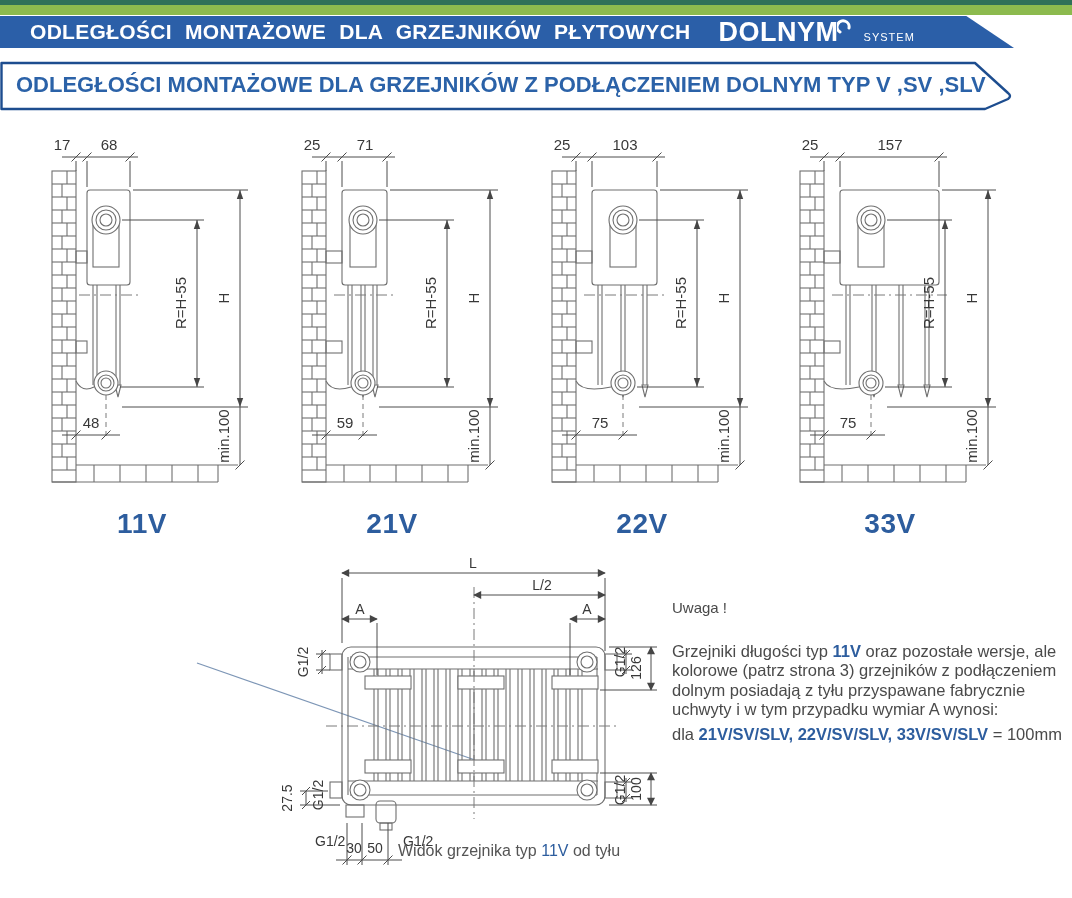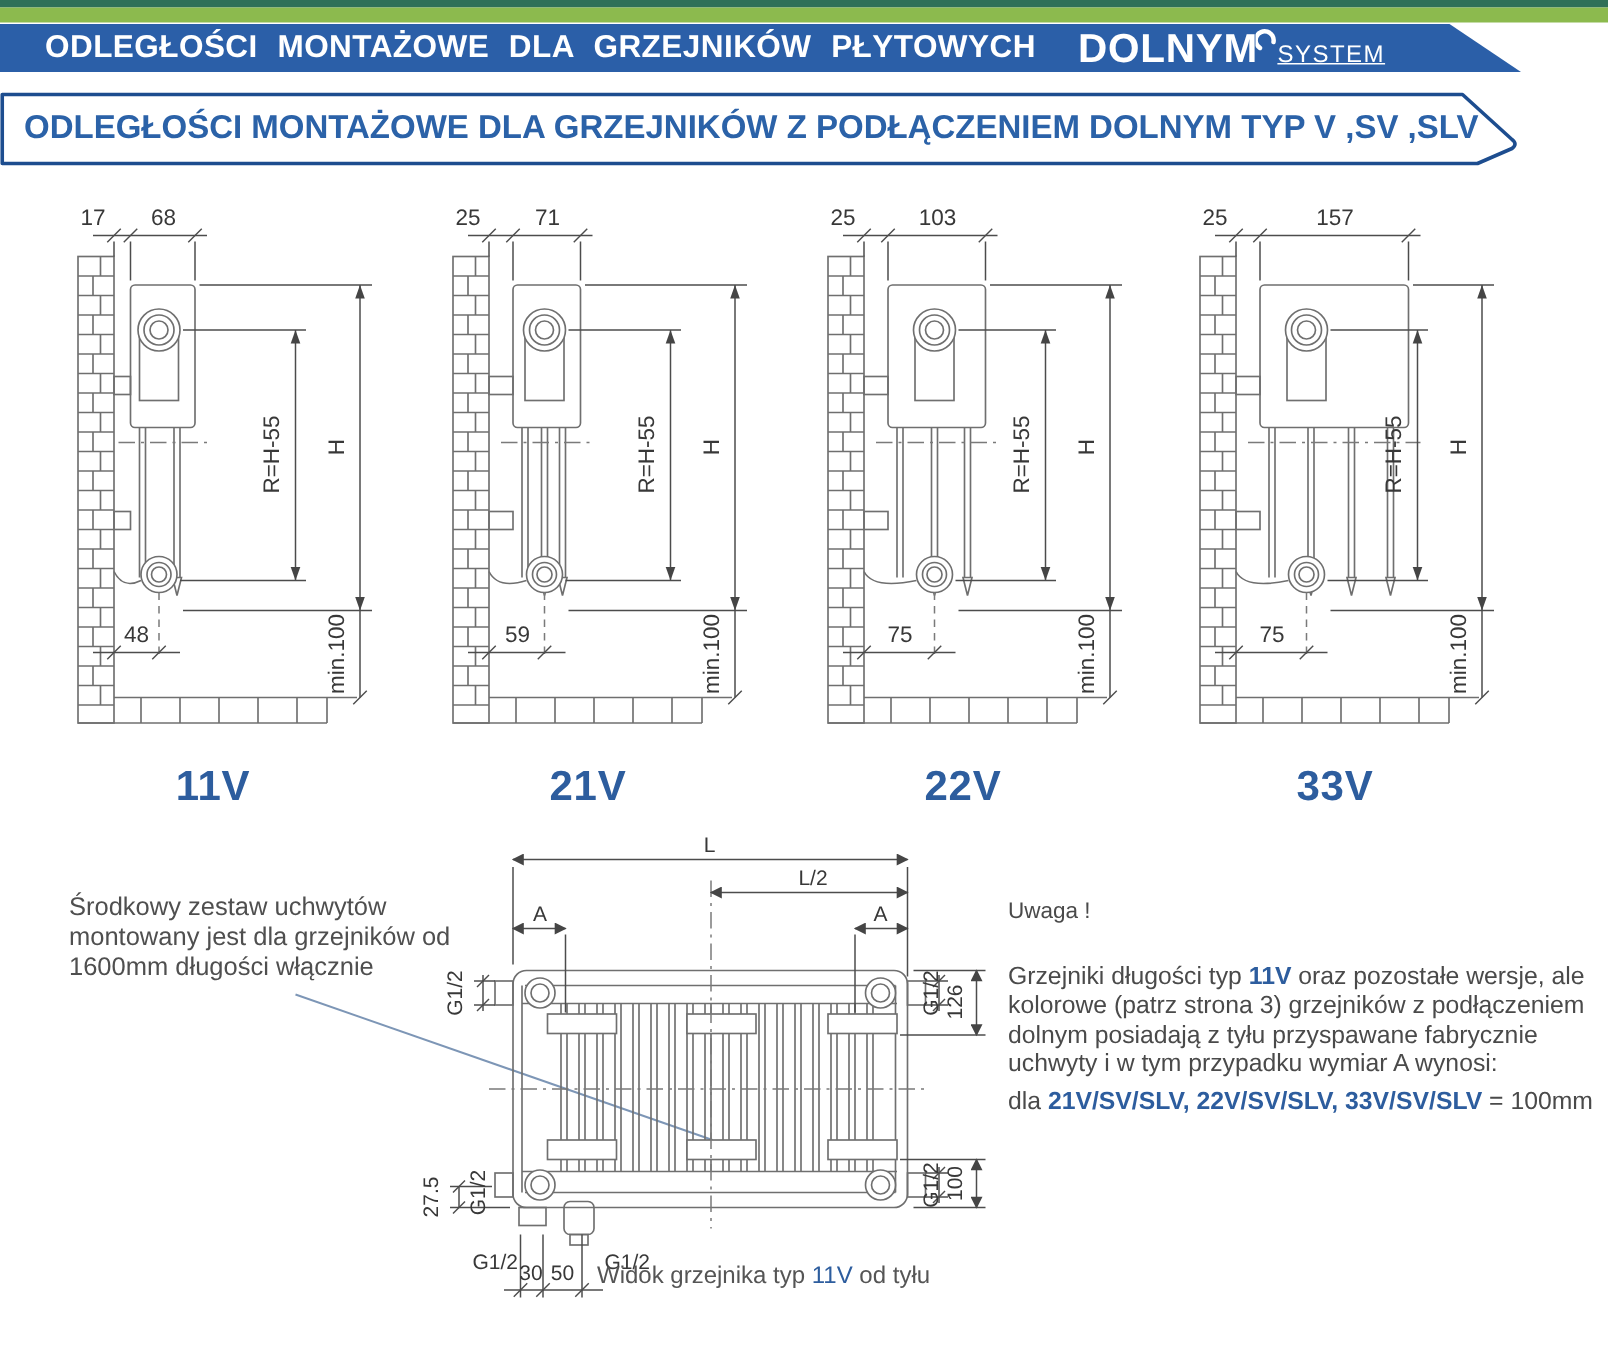--- a/index.html
+++ b/index.html
@@ -8,21 +8,21 @@
   
   .strip-dark{left:0;top:0;width:1072px;height:5px;background:#2f7058;}
   .strip-light{left:0;top:5px;width:1072px;height:10px;background:#8cba4e;}
   .banner{left:0;top:16px;width:1014px;height:32px;background:#2b5fa8;
     clip-path:polygon(0 0,95.3% 0,100% 100%,0 100%);
     display:flex;align-items:center;padding-left:30px;box-sizing:border-box;color:#fff;}
   .title{font-size:21px;font-weight:bold;letter-spacing:.3px;word-spacing:7px;white-space:nowrap;}
   .brand{display:inline-flex;align-items:baseline;margin-left:28px;}
   .brand-main{font-size:27px;font-weight:800;letter-spacing:.5px;}
   .brand-hook{position:relative;top:-7px;margin-left:-2px;}
-  .brand-sub{font-size:16px;letter-spacing:1px;margin-left:0px;font-weight:400;text-decoration:underline;}
+  .brand-sub{font-size:11px;letter-spacing:1px;margin-left:12px;font-weight:400;}
   .ribbon-svg{left:0;top:60px;}
   .subtitle{left:0;top:62px;width:950px;height:46px;line-height:46px;padding-left:16px;
     color:#2b62a8;font-size:22px;font-weight:700;white-space:nowrap;}
   
   .diagram{top:135px;width:240px;height:412px;}
   .type-label{position:absolute;left:0;top:373px;width:240px;text-align:center;
     color:#2d5d9e;font-size:28px;font-weight:700;letter-spacing:.5px;}
   
   .s{stroke:#6f6f6f;fill:none;stroke-width:1.1px;}
   .sf{stroke:#6f6f6f;fill:#fff;stroke-width:1.1px;}
@@ -647,21 +647,20 @@
       <text class="dt" x="361" y="234" text-anchor="middle" transform="rotate(-90 361 234)">100</text>
       <text class="dt" x="12" y="243" text-anchor="middle" transform="rotate(-90 12 243)">27.5</text>
       <text class="dt" x="43" y="240" text-anchor="middle" transform="rotate(-90 43 240)">G1/2</text>
       <text class="dt" x="35" y="291">G1/2</text>
       <text class="dt" x="123" y="291">G1/2</text>
       <text class="dt" x="74" y="298" text-anchor="middle">30</text>
       <text class="dt" x="95" y="298" text-anchor="middle">50</text>
     </g>
   </svg>
 
-  <div class="abs left-note">Środkowy zestaw uchwytów montowany jest dla grzejników od 1600mm długości włącznie</div>
 
   <div class="abs right-note">
     <div class="note-title">Uwaga !</div>
     <p class="note-p"><span>Grzejniki długości typ </span><span class="bl">11V</span><span> oraz pozostałe wersje, ale kolorowe (patrz strona 3) grzejników z podłączeniem dolnym posiadają z tyłu przyspawane fabrycznie uchwyty i w tym przypadku wymiar A wynosi:</span></p>
     <div class="note-line"><span>dla </span><span class="bl">21V/SV/SLV, 22V/SV/SLV, 33V/SV/SLV</span><span> = 100mm</span></div>
   </div>
 
   <div class="abs caption"><span>Widok grzejnika typ </span><span class="bl" style="font-weight:400">11V</span><span> od tyłu</span></div>
 </div>
 

